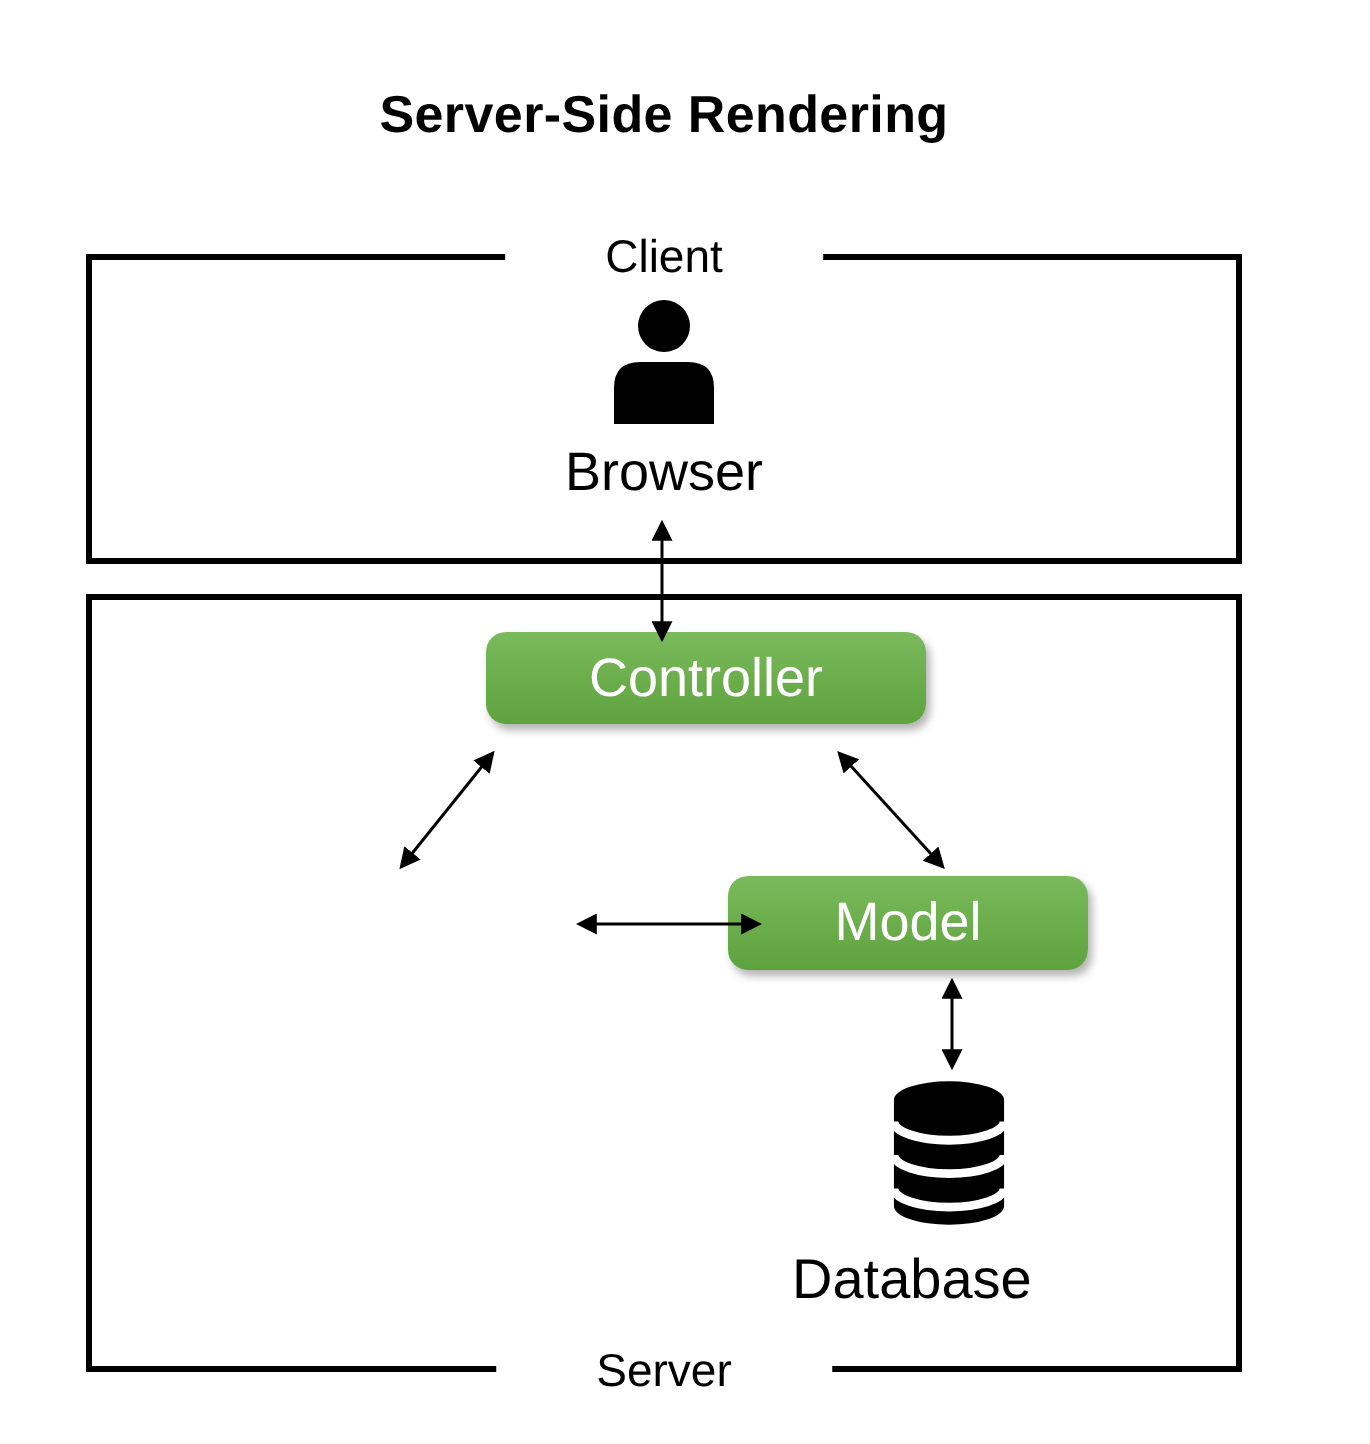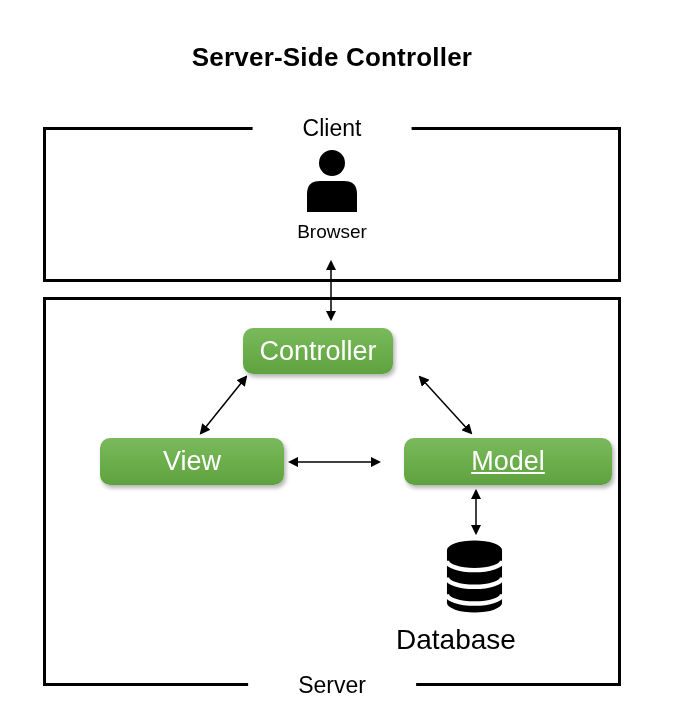--- a/index.html
+++ b/index.html
@@ -26,73 +26,72 @@
   .box-label{
     position:absolute;left:50%;
     background:#ffffff;padding:0 50px;
     font-size:23px;line-height:30px;white-space:nowrap;
   }
   .box-label.top{top:-2px;transform:translate(-50%,-50%);}
   .box-label.bottom{bottom:-2px;transform:translate(-50%,50%);margin-top:22px;}
   .person-icon{position:absolute;left:306px;top:150px;width:52px;height:62px;}
   .browser-label{
     position:absolute;left:43px;top:221px;width:578px;
-    text-align:center;font-size:19px;
+    text-align:center;font-size:27px;
   }
   .node{
     position:absolute;
     display:flex;align-items:center;justify-content:center;
     border-radius:10px;
     background:linear-gradient(180deg,
       var(--accent-green-light,#7aba5d) 0%,
       var(--accent-green,#6cae4c) 50%,
       var(--accent-green-dark,#5ea23f) 100%);
     box-shadow:2px 3px 4px rgba(0,0,0,0.30);
     color:var(--button-text,#fff);
     font-size:27px;
   }
-  .node-controller{left:243px;top:328px;width:150px;height:46px;}
+  .node-controller{left:243px;top:316px;width:220px;height:46px;}
   .node-view{left:100px;top:438px;width:184px;height:47px;}
-  .node-model{left:404px;top:438px;width:208px;height:47px;text-decoration:underline;}
+  .node-model{left:364px;top:438px;width:180px;height:47px;}
   .db-icon{position:absolute;left:445px;top:540px;width:59px;height:73px;}
   .db-label{
     position:absolute;left:396px;top:624px;width:170px;
     font-size:28px;
   }
   .arrows{
     position:absolute;left:0;top:0;width:685px;height:722px;
     pointer-events:none;
   }
 </style>
 </head>
 <body>
 
 <div class="canvas">
 
-  <h1 class="title">Server-Side Controller</h1>
+  <h1 class="title">Server-Side Rendering</h1>
 
   <div class="box client-box">
     <span class="box-label top">Client</span>
   </div>
 
   <div class="person-icon">
     <svg width="52" height="62" viewBox="0 0 52 62" xmlns="http://www.w3.org/2000/svg">
       <circle cx="26" cy="13" r="13" fill="#000"></circle>
       <path d="M1,62 L1,44 Q1,31 14,31 L38,31 Q51,31 51,44 L51,62 Z" fill="#000"></path>
     </svg>
   </div>
 
   <div class="browser-label">Browser</div>
 
   <div class="box server-box">
     <span class="box-label bottom">Server</span>
   </div>
 
   <div class="node node-controller">Controller</div>
-  <div class="node node-view">View</div>
   <div class="node node-model">Model</div>
 
   <div class="db-icon">
     <svg width="59" height="73" viewBox="0 0 60 74" xmlns="http://www.w3.org/2000/svg">
       <path d="M2,10 a28,9.5 0 0 1 56,0 L58,64 a28,9.5 0 0 1 -56,0 Z" fill="#000"></path>
       <path d="M2,21 a28,9.5 0 0 0 56,0" fill="none" stroke="#fff" stroke-width="4.5"></path>
       <path d="M2,38 a28,9.5 0 0 0 56,0" fill="none" stroke="#fff" stroke-width="4.5"></path>
       <path d="M2,55 a28,9.5 0 0 0 56,0" fill="none" stroke="#fff" stroke-width="4.5"></path>
     </svg>
   </div>

